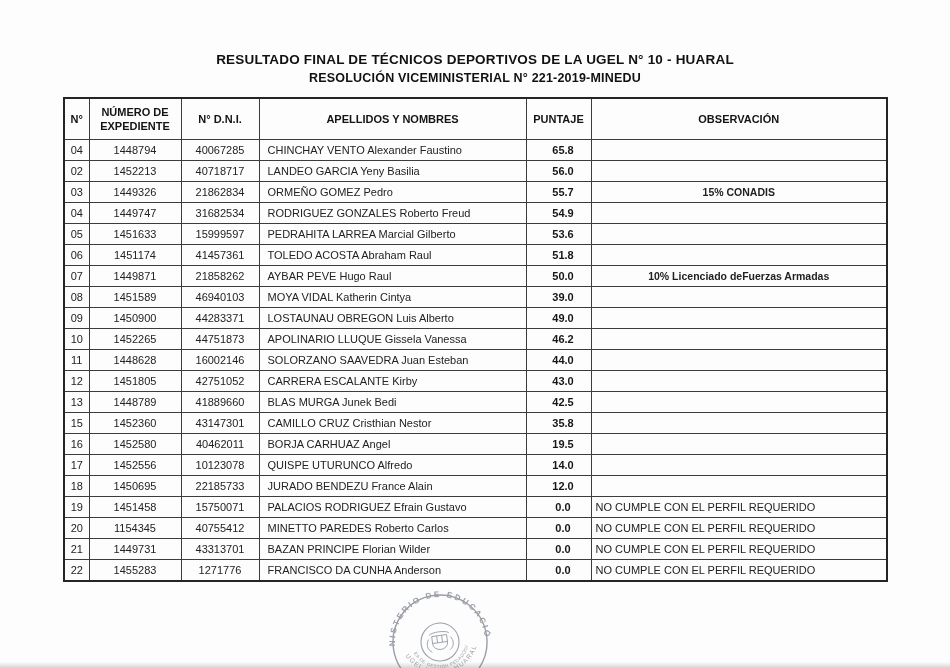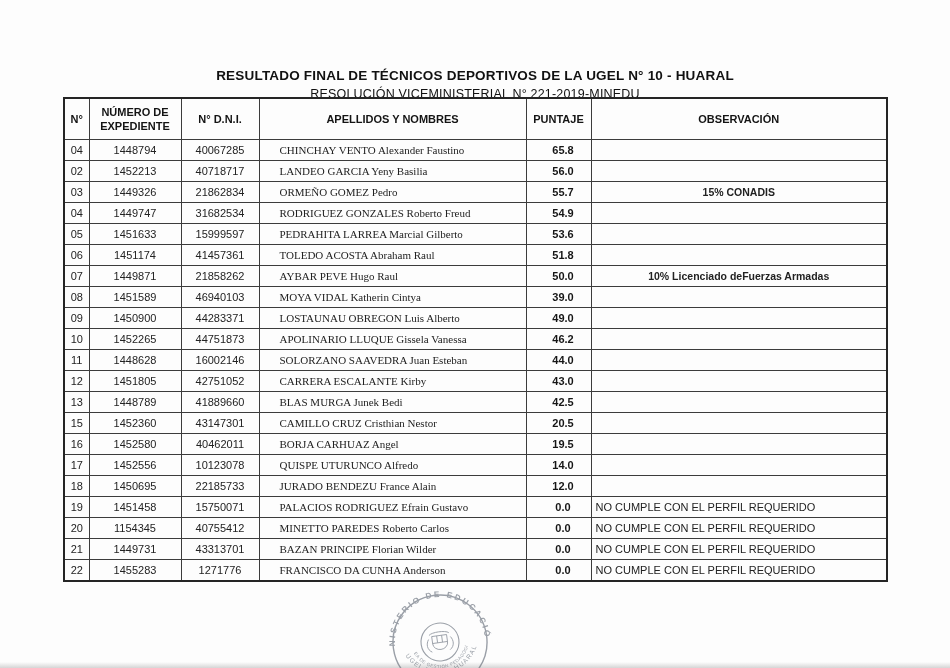--- a/index.html
+++ b/index.html
@@ -10,33 +10,33 @@
     color:#1b1b1b;
   }
   .page{
     position:relative;
     width:950px;height:668px;
     background:#fdfdfd;
     overflow:hidden;
   }
   .titles{
     position:absolute;
-    top:68px;left:0;width:950px;
+    top:52px;left:0;width:950px;
     text-align:center;
     line-height:1.25;
   }
   .doc-title{
     font-size:13.5px;
     font-weight:bold;
     letter-spacing:.2px;
     color:#111;
   }
   .doc-subtitle{
     font-size:12.5px;
-    font-weight:normal;
+    font-weight:bold;
     letter-spacing:.2px;
     color:#111;
     margin-top:2px;
   }
   table.results{
     position:absolute;
     left:63px;top:97px;
     width:823px;
     border-collapse:collapse;
     table-layout:fixed;
@@ -62,21 +62,21 @@
     height:20px;
     font-size:11px;
     vertical-align:middle;
     padding:0;
     line-height:1;
     color:#222;
     overflow:hidden;
     white-space:nowrap;
   }
   td.c-num, td.c-exp, td.c-dni{ text-align:center; }
-  td.c-name{ text-align:left; padding-left:20px;font-family:Liberation Serif, serif; }
+  td.c-name{ text-align:left; padding-left:8px; }
   td.c-score{ text-align:center; font-weight:bold; color:#161616;padding-left:9px; }
   td.c-obs{ text-align:center; font-weight:bold; font-size:10.5px; }
   td.c-obs.obs-plain{ text-align:left; font-weight:normal; font-size:11px; padding-left:4px;margin-top:20px; }
   .seal{
     position:absolute;
     left:388px;top:590px;
     width:104px;height:104px;
     opacity:.88;
     transform:rotate(-8deg);
   }
@@ -218,21 +218,21 @@
           <td class="c-dni">41889660</td>
           <td class="c-name">BLAS MURGA Junek Bedi</td>
           <td class="c-score">42.5</td>
           <td class="c-obs"></td>
         </tr>
         <tr>
           <td class="c-num">15</td>
           <td class="c-exp">1452360</td>
           <td class="c-dni">43147301</td>
           <td class="c-name">CAMILLO CRUZ Cristhian Nestor</td>
-          <td class="c-score">20.5</td>
+          <td class="c-score">35.8</td>
           <td class="c-obs"></td>
         </tr>
         <tr>
           <td class="c-num">16</td>
           <td class="c-exp">1452580</td>
           <td class="c-dni">40462011</td>
           <td class="c-name">BORJA CARHUAZ Angel</td>
           <td class="c-score">19.5</td>
           <td class="c-obs"></td>
         </tr>

